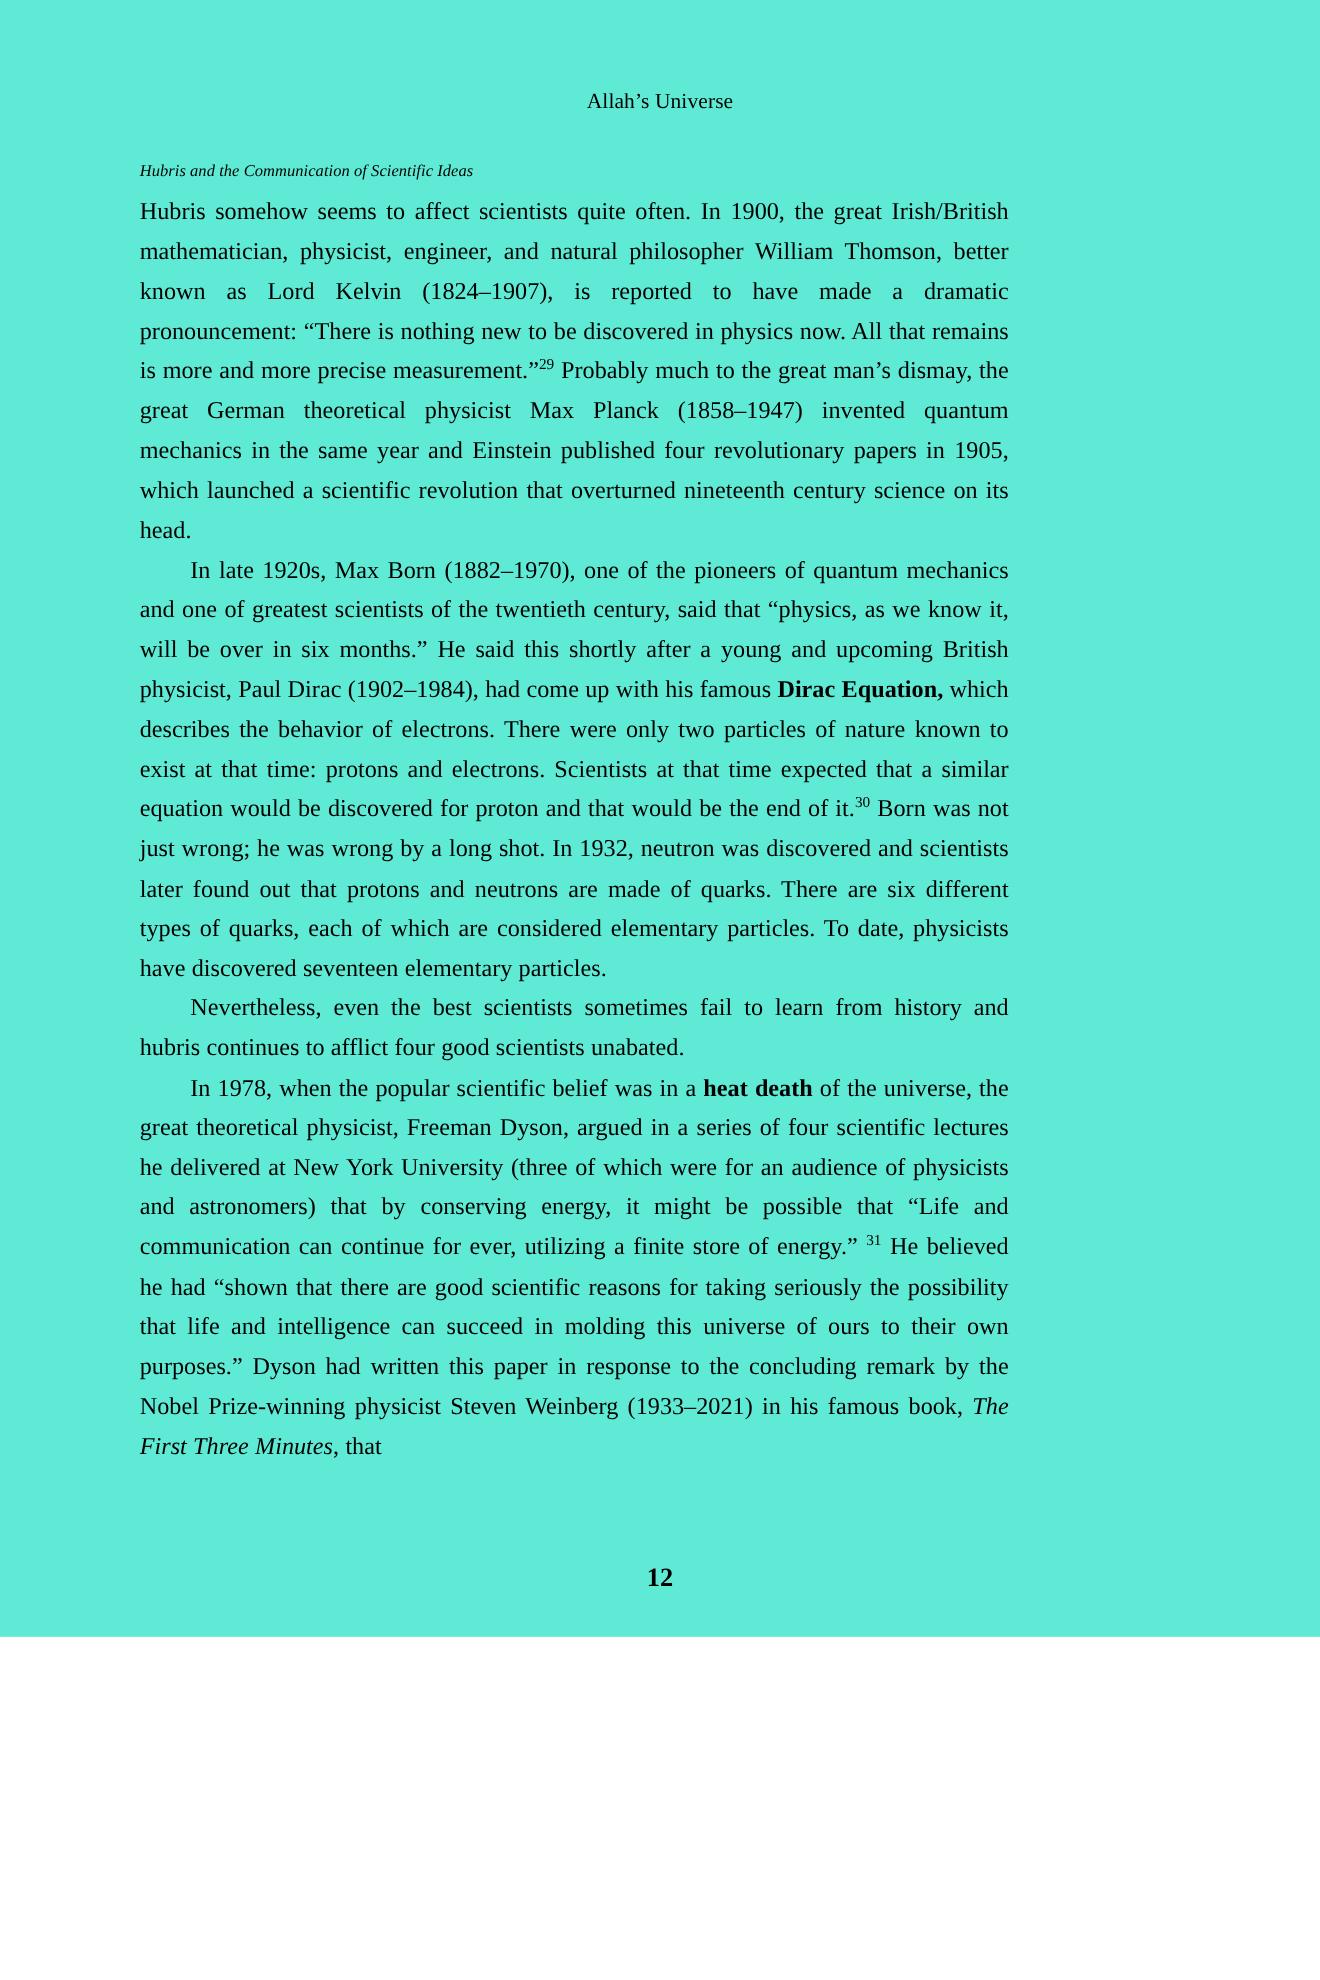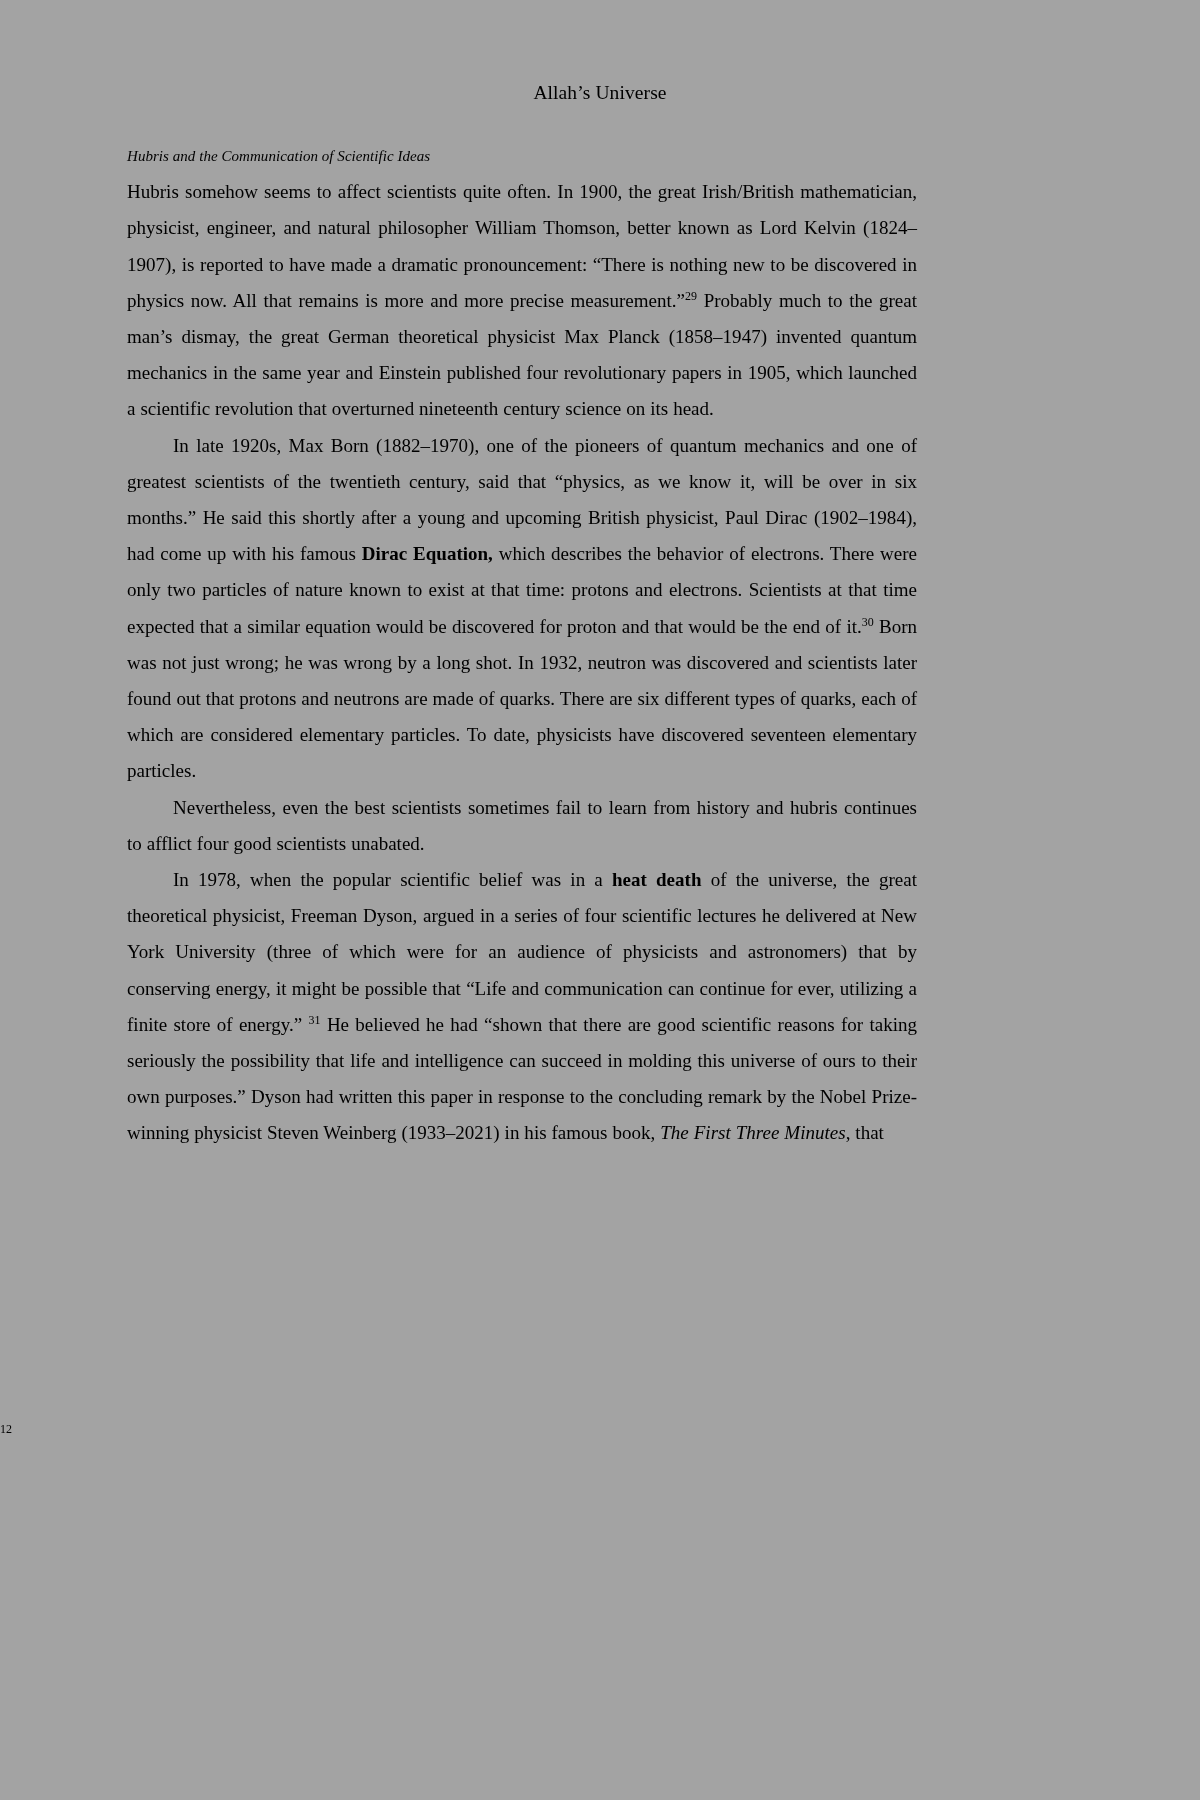--- a/index.html
+++ b/index.html
@@ -14,22 +14,22 @@
     font-family: "Liberation Serif", "DejaVu Serif", serif;
     color: #000000;
     overflow: hidden;
   }
 
   .page {
     position: absolute;
     left: 0;
     top: 0;
     width: 1200px;
-    height: 1800px;
-    background: #a3a3a3;
+    height: 1488px;
+    background: #5eead4;
   }
 
   .running-head {
     position: absolute;
     left: 0;
     top: 82px;
     width: 1200px;
     text-align: center;
     font-size: 19.5px;
     letter-spacing: 0.1px;
@@ -46,21 +46,21 @@
     font-style: italic;
     font-size: 15px;
     line-height: 36.2px;
     margin: 0 0 0 0;
     text-align: left;
     letter-spacing: 0.05px;
   }
 
   p.body-par {
     margin: 0;
-    font-size: 19px;
+    font-size: 22px;
     line-height: 36.2px;
     text-align: justify;
     text-justify: inter-word;
     letter-spacing: 0.01px;
     word-spacing: 0.2px;
     -webkit-hyphens: none;
     hyphens: none;
   }
 
   p.indent {
@@ -79,22 +79,23 @@
     font-size: 0.63em;
     vertical-align: super;
     line-height: 0;
   }
 
   .page-number {
     position: absolute;
     left: 0;
     top: 1422px;
     width: 1200px;
-    text-align: left;
-    font-size: 12px;
+    text-align: center;
+    font-size: 24px;
+    font-weight: bold;
   }
 </style>
 </head>
 <body>
 
 <div class="page">
 
   <div class="running-head">Allah’s Universe</div>
 
   <div class="text-column">

